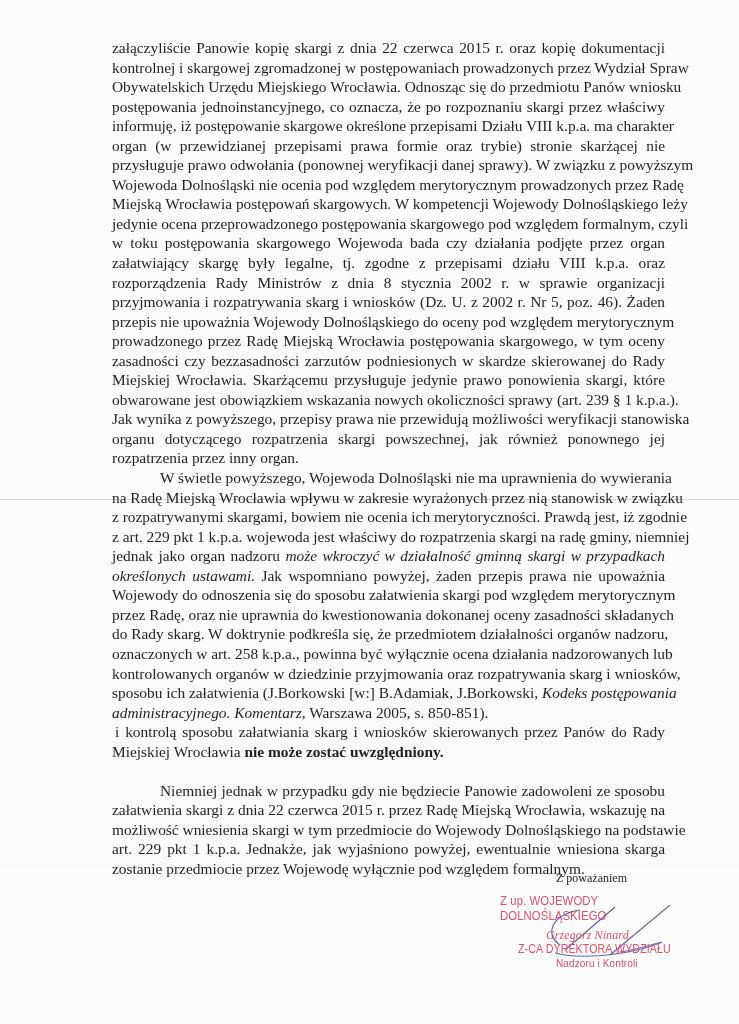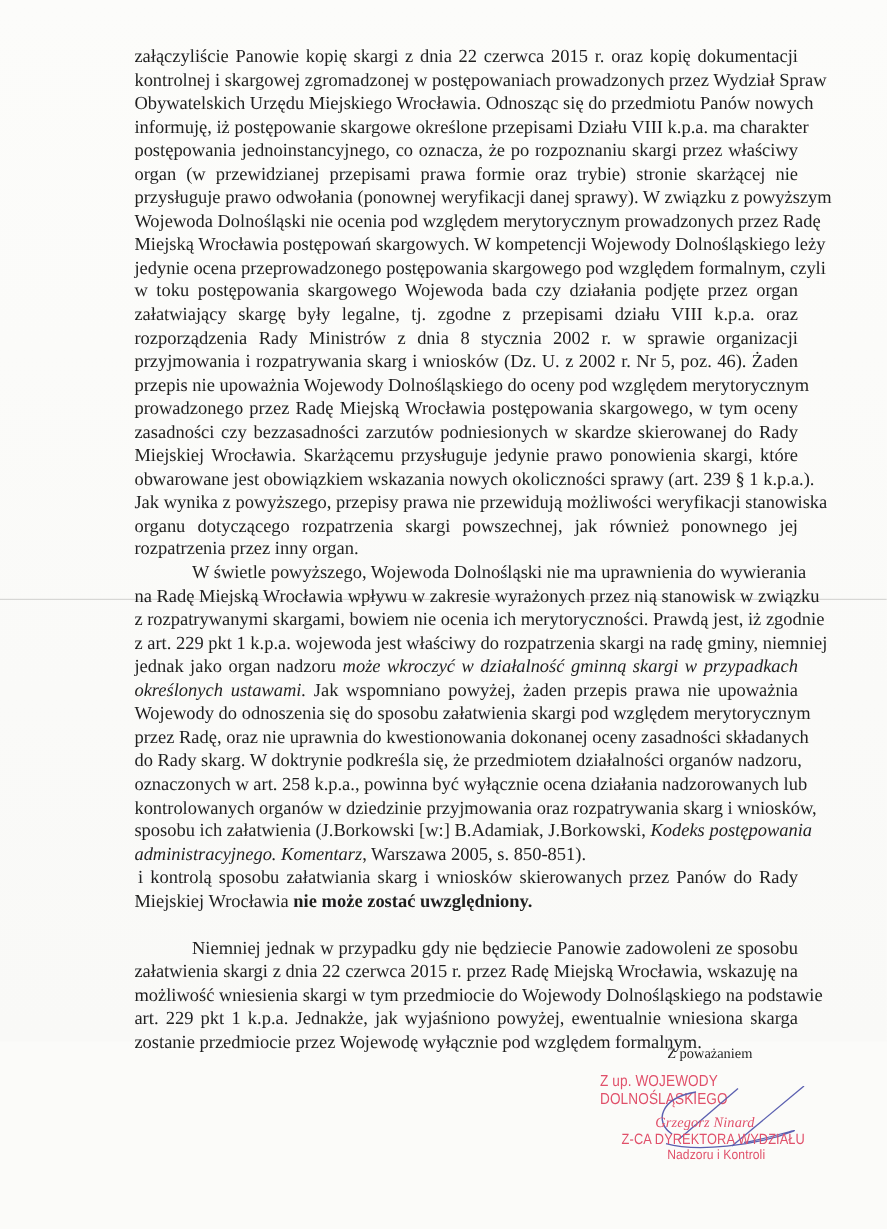--- a/index.html
+++ b/index.html
@@ -49,23 +49,23 @@
 </style>
 </head>
 <body>
 
 <div class="page">
   <div class="fold-line"></div>
 
   <div class="body-text" id="body-text">
       <div class="line"><span>załączyliście Panowie kopię skargi z dnia 22 czerwca 2015 r. oraz kopię dokumentacji</span></div>
       <div class="line"><span>kontrolnej i skargowej zgromadzonej w postępowaniach prowadzonych przez Wydział Spraw</span></div>
-      <div class="line"><span>Obywatelskich Urzędu Miejskiego Wrocławia. Odnosząc się do przedmiotu Panów nowych</span></div>
+      <div class="line"><span>Obywatelskich Urzędu Miejskiego Wrocławia. Odnosząc się do przedmiotu Panów wniosku</span></div>
+      <div class="line"><span>postępowania jednoinstancyjnego, co oznacza, że po rozpoznaniu skargi przez właściwy</span></div>
       <div class="line"><span>informuję, iż postępowanie skargowe określone przepisami Działu VIII k.p.a. ma charakter</span></div>
-      <div class="line"><span>postępowania jednoinstancyjnego, co oznacza, że po rozpoznaniu skargi przez właściwy</span></div>
       <div class="line"><span>organ (w przewidzianej przepisami prawa formie oraz trybie) stronie skarżącej nie</span></div>
       <div class="line"><span>przysługuje prawo odwołania (ponownej weryfikacji danej sprawy). W związku z powyższym</span></div>
       <div class="line"><span>Wojewoda Dolnośląski nie ocenia pod względem merytorycznym prowadzonych przez Radę</span></div>
       <div class="line"><span>Miejską Wrocławia postępowań skargowych. W kompetencji Wojewody Dolnośląskiego leży</span></div>
       <div class="line"><span>jedynie ocena przeprowadzonego postępowania skargowego pod względem formalnym, czyli</span></div>
       <div class="line"><span>w toku postępowania skargowego Wojewoda bada czy działania podjęte przez organ</span></div>
       <div class="line"><span>załatwiający skargę były legalne, tj. zgodne z przepisami działu VIII k.p.a. oraz</span></div>
       <div class="line"><span>rozporządzenia Rady Ministrów z dnia 8 stycznia 2002 r. w sprawie organizacji</span></div>
       <div class="line"><span>przyjmowania i rozpatrywania skarg i wniosków (Dz. U. z 2002 r. Nr 5, poz. 46). Żaden</span></div>
       <div class="line"><span>przepis nie upoważnia Wojewody Dolnośląskiego do oceny pod względem merytorycznym</span></div>

